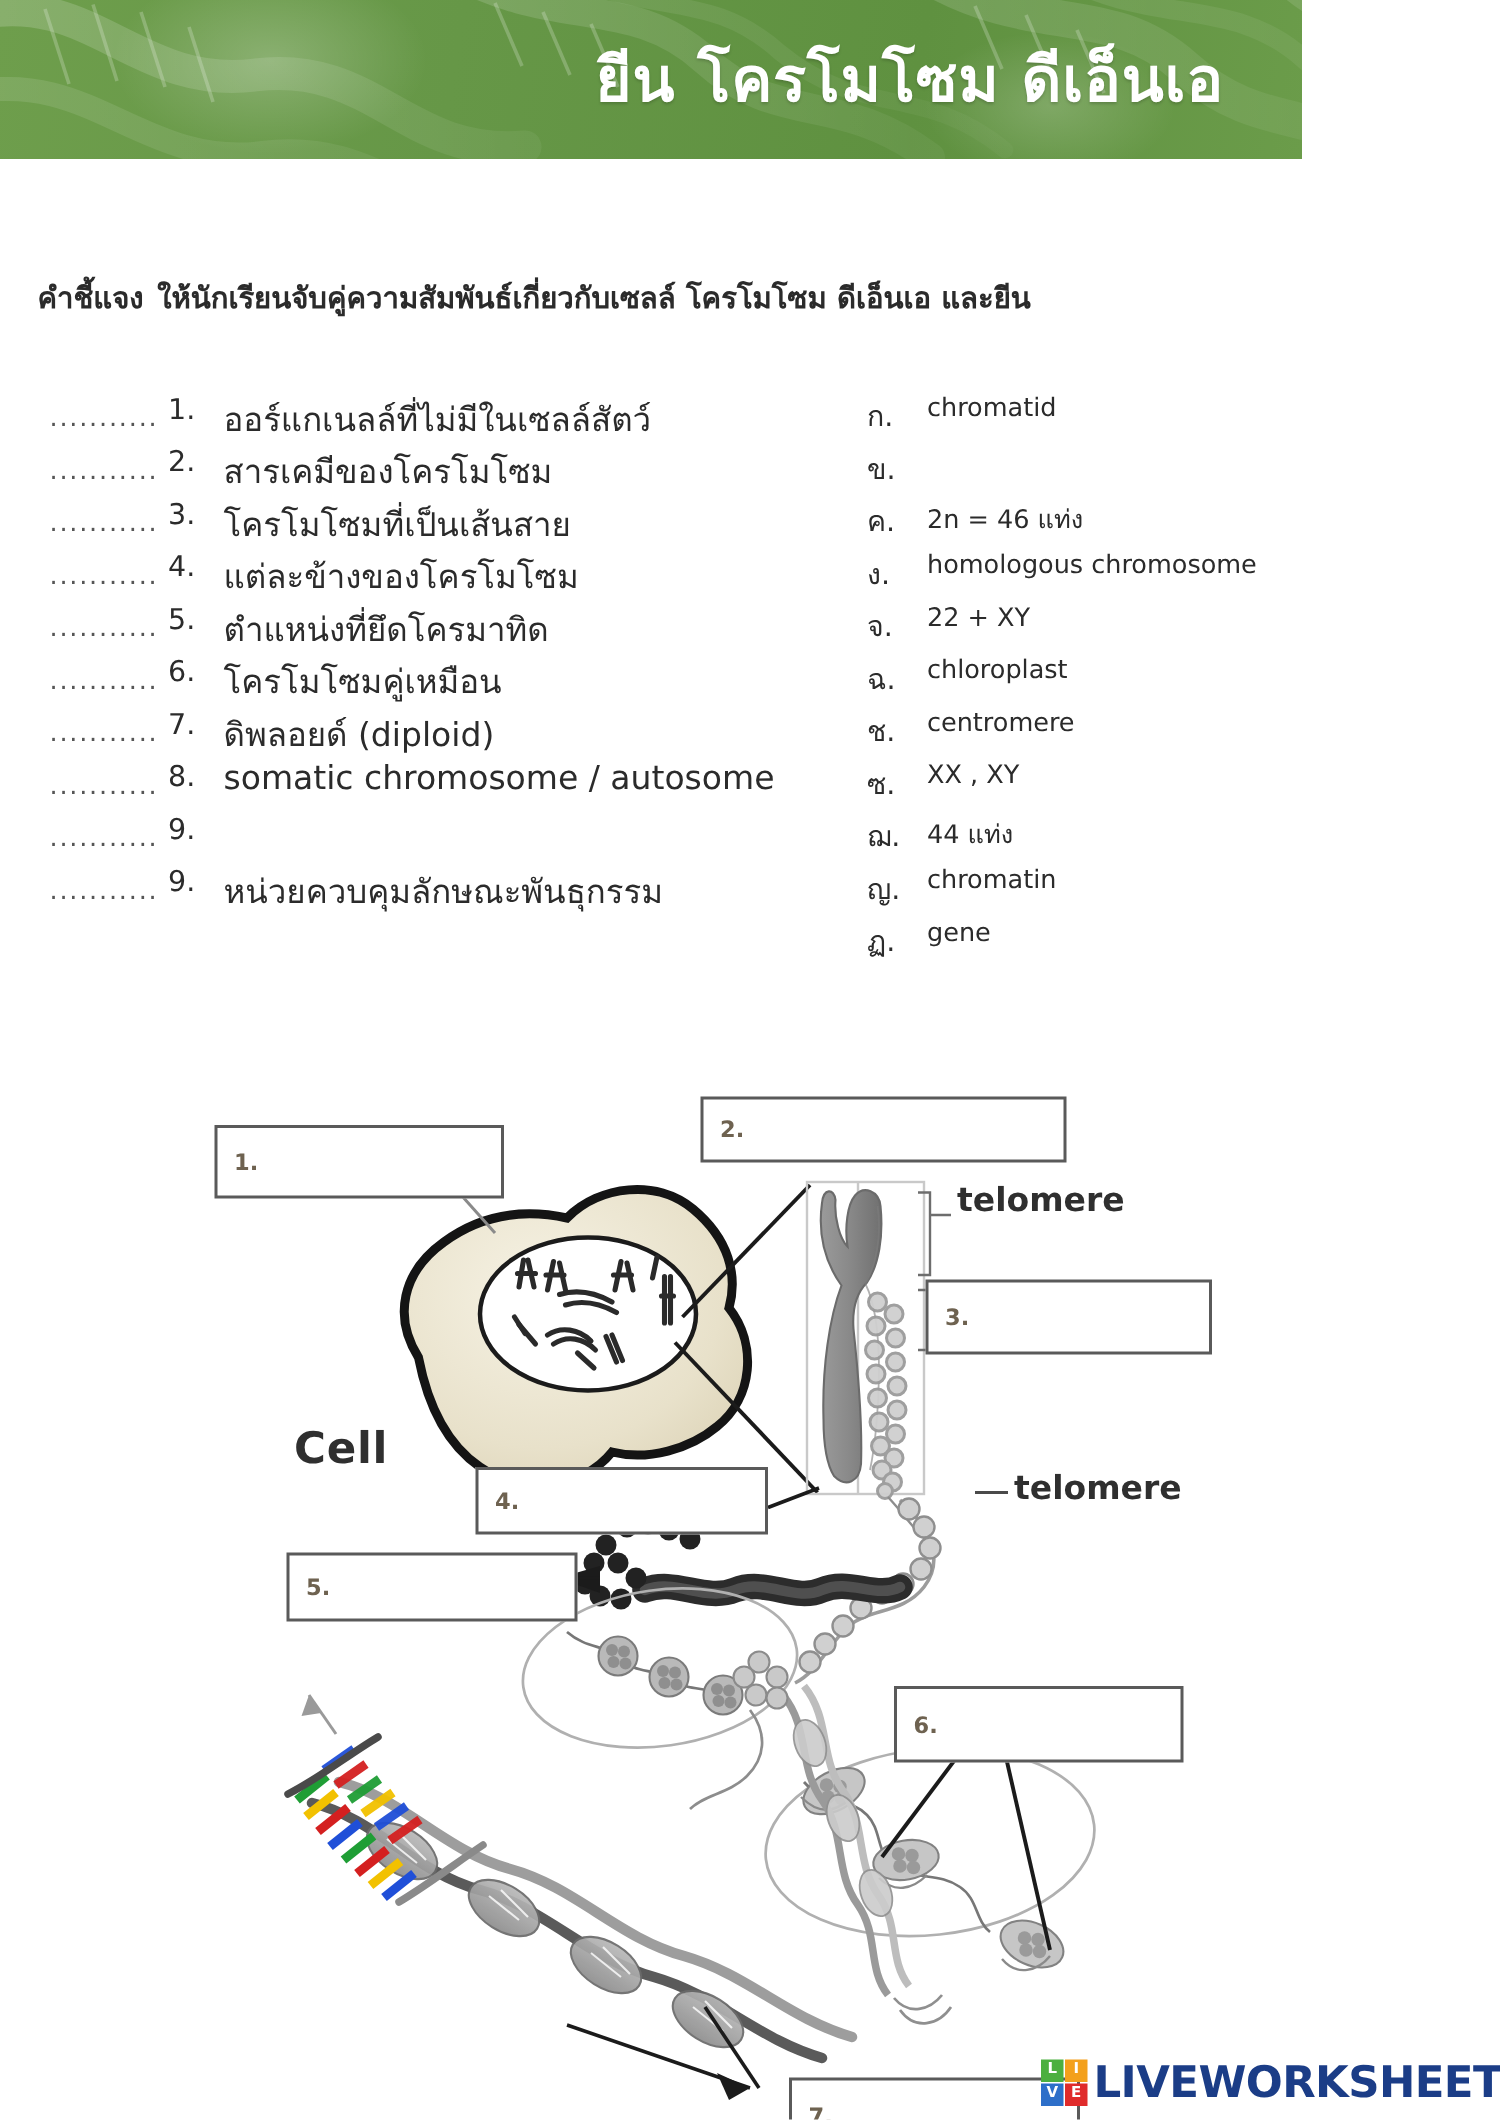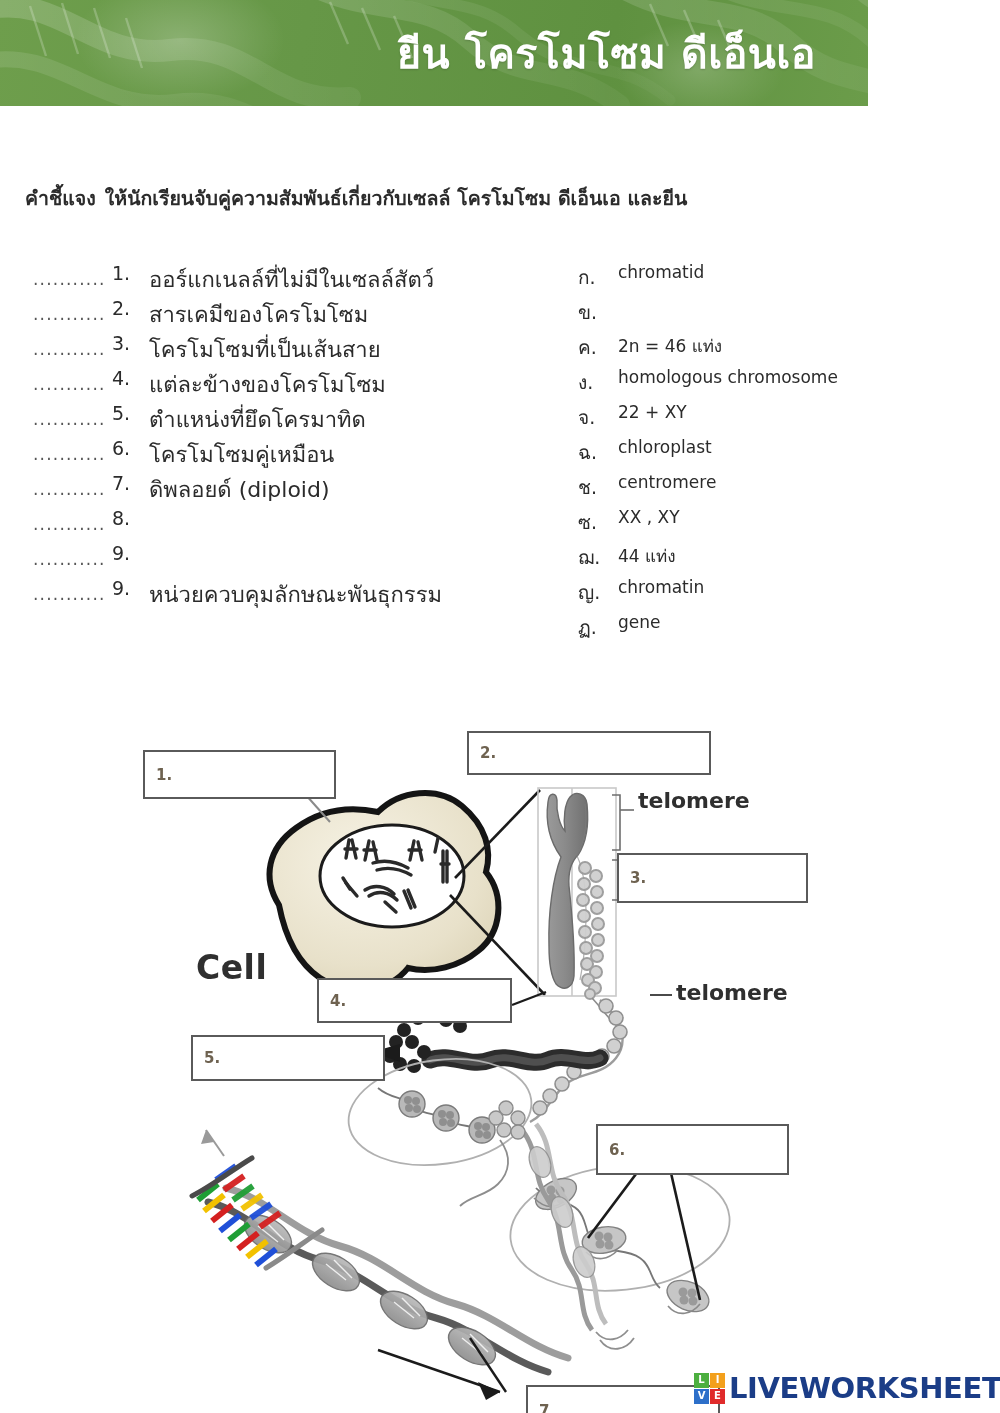--- a/index.html
+++ b/index.html
@@ -65,21 +65,21 @@
   .ansbox {
     position:absolute; background:#ffffff;
     border:2px solid #5a5a5a; z-index:6;
   }
   .ansbox .bnum {
     position:absolute; left:11px; top:50%; transform:translateY(-50%);
     font-size:15px; color:#6e6250; font-weight:bold;
   }
 
   .dlabel { position:absolute; z-index:7; color:#2f2f2f; white-space:nowrap;font-weight:bold; }
-  .lbl-cell     { left:196px; top:248px; font-size:33px; font-weight:bold; letter-spacing:.5px; }
+  .lbl-cell     { left:196px; top:248px; font-size:29px; font-weight:bold; letter-spacing:.5px; }
   .lbl-telo1    { left:638px; top:88px;  font-size:22px; }
   .lbl-telo2    { left:676px; top:280px; font-size:22px; }
 
   
   .lw-logo {
     position:absolute; left:694px; top:1371px; z-index:9;
     display:flex; align-items:center; height:34px;
   }
   .lw-blocks { display:grid; grid-template-columns:15px 15px; grid-template-rows:15px 15px; gap:1px; margin-right:4px; }
   .lw-b { font-size:10px; font-weight:bold; color:#ffffff; display:flex; align-items:center; justify-content:center; line-height:1; }
@@ -159,20 +159,21 @@
     <span class="q-text">โครโมโซมคู่เหมือน</span>
   </div>
   <div class="q-row">
     <span class="q-blank">...............</span>
     <span class="q-num">7.</span>
     <span class="q-text">ดิพลอยด์ (diploid)</span>
   </div>
   <div class="q-row">
     <span class="q-blank">...............</span>
     <span class="q-num">8.</span>
+    <span class="q-text">somatic chromosome / autosome</span>
   </div>
   <div class="q-row">
     <span class="q-blank">...............</span>
     <span class="q-num">9.</span>
   </div>
   <div class="q-row">
     <span class="q-blank">...............</span>
     <span class="q-num">9.</span>
     <span class="q-text">หน่วยควบคุมลักษณะพันธุกรรม</span>
   </div>

